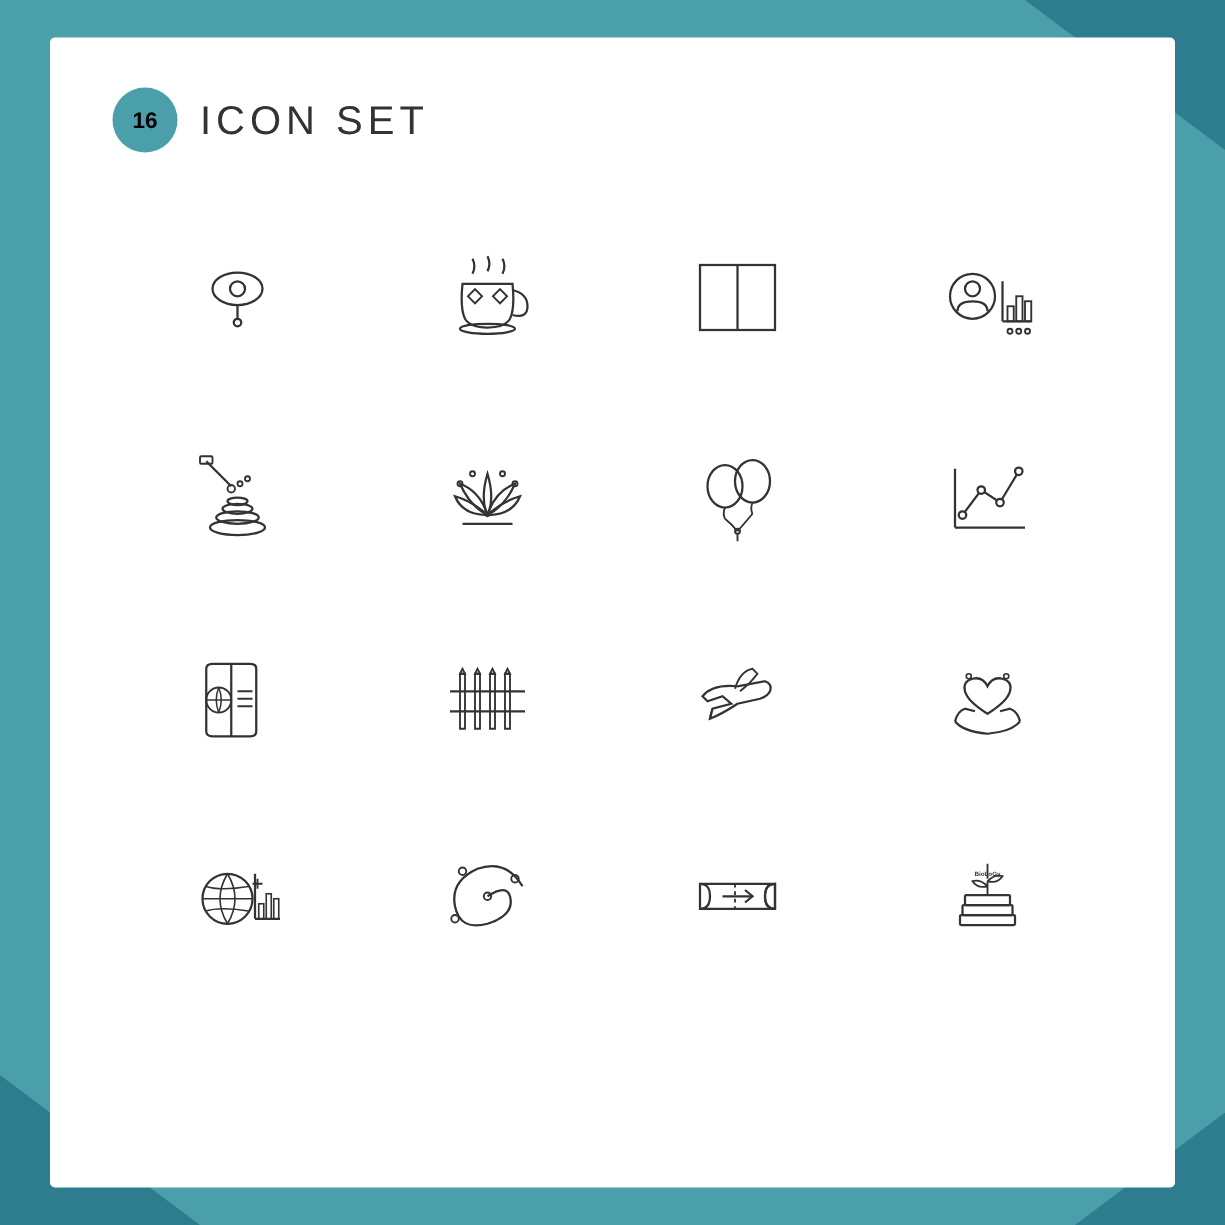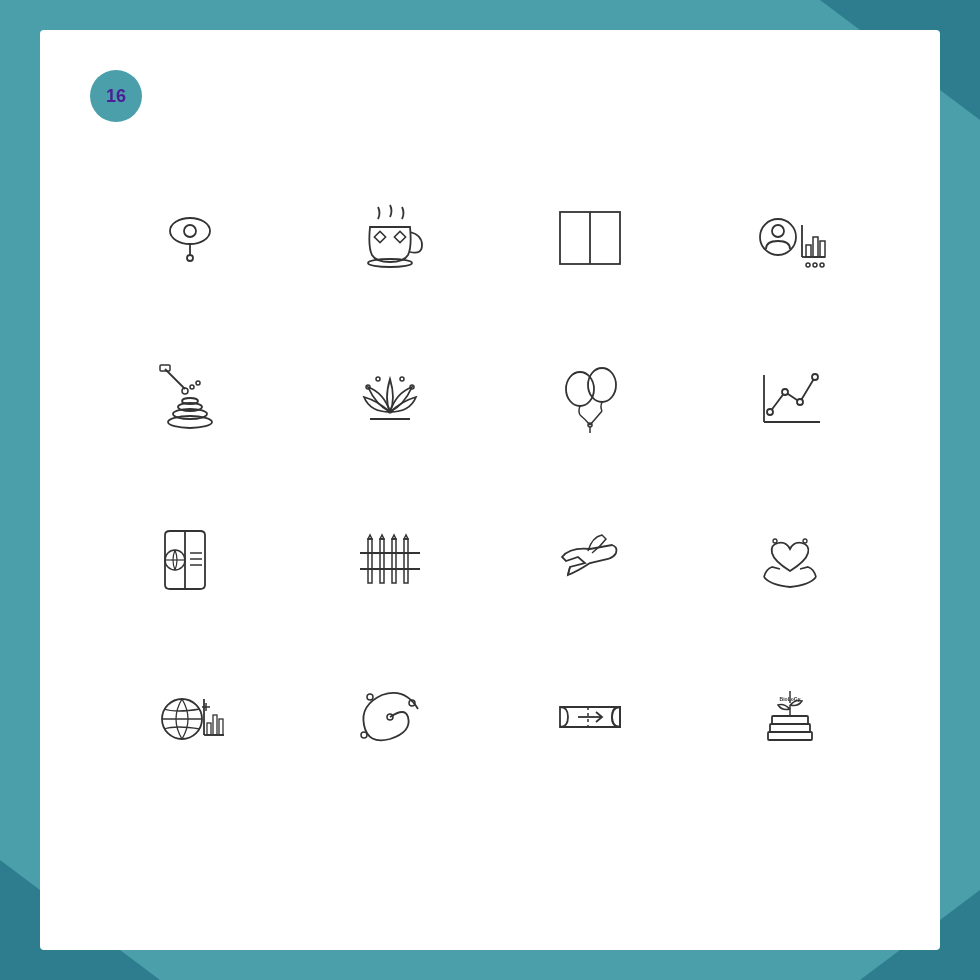--- a/index.html
+++ b/index.html
@@ -61,21 +61,21 @@
     }
 
     .badge {
       width: 52px;
       height: 52px;
       background: #4a9faa;
       border-radius: 50%;
       display: flex;
       align-items: center;
       justify-content: center;
-      color: #4c1d95;
+      color: #000000;
       font-size: 18px;
       font-weight: bold;
       margin-right: 18px;
       flex-shrink: 0;
     }
 
     .title {
       font-size: 32px;
       font-weight: 300;
       color: #333;
@@ -111,20 +111,21 @@
 
 <div class="corner-top-right"></div>
 <div class="corner-bottom-left"></div>
 <div class="corner-bottom-right"></div>
 
 <div class="main-card">
   <div class="header">
     <div class="badge">
       <span>16</span>
     </div>
+    <div class="title">ICON SET</div>
   </div>
 
   <div class="icon-grid">
 
     <div class="icon-cell">
       <svg viewBox="0 0 80 80">
         <ellipse cx="40" cy="34" rx="20" ry="13" stroke="#333" stroke-width="1.8"></ellipse>
         <circle cx="40" cy="34" r="6" stroke="#333" stroke-width="1.8"></circle>
         <line x1="40" y1="47" x2="40" y2="58" stroke="#333" stroke-width="1.8"></line>
         <circle cx="40" cy="61" r="3" stroke="#333" stroke-width="1.8"></circle>

